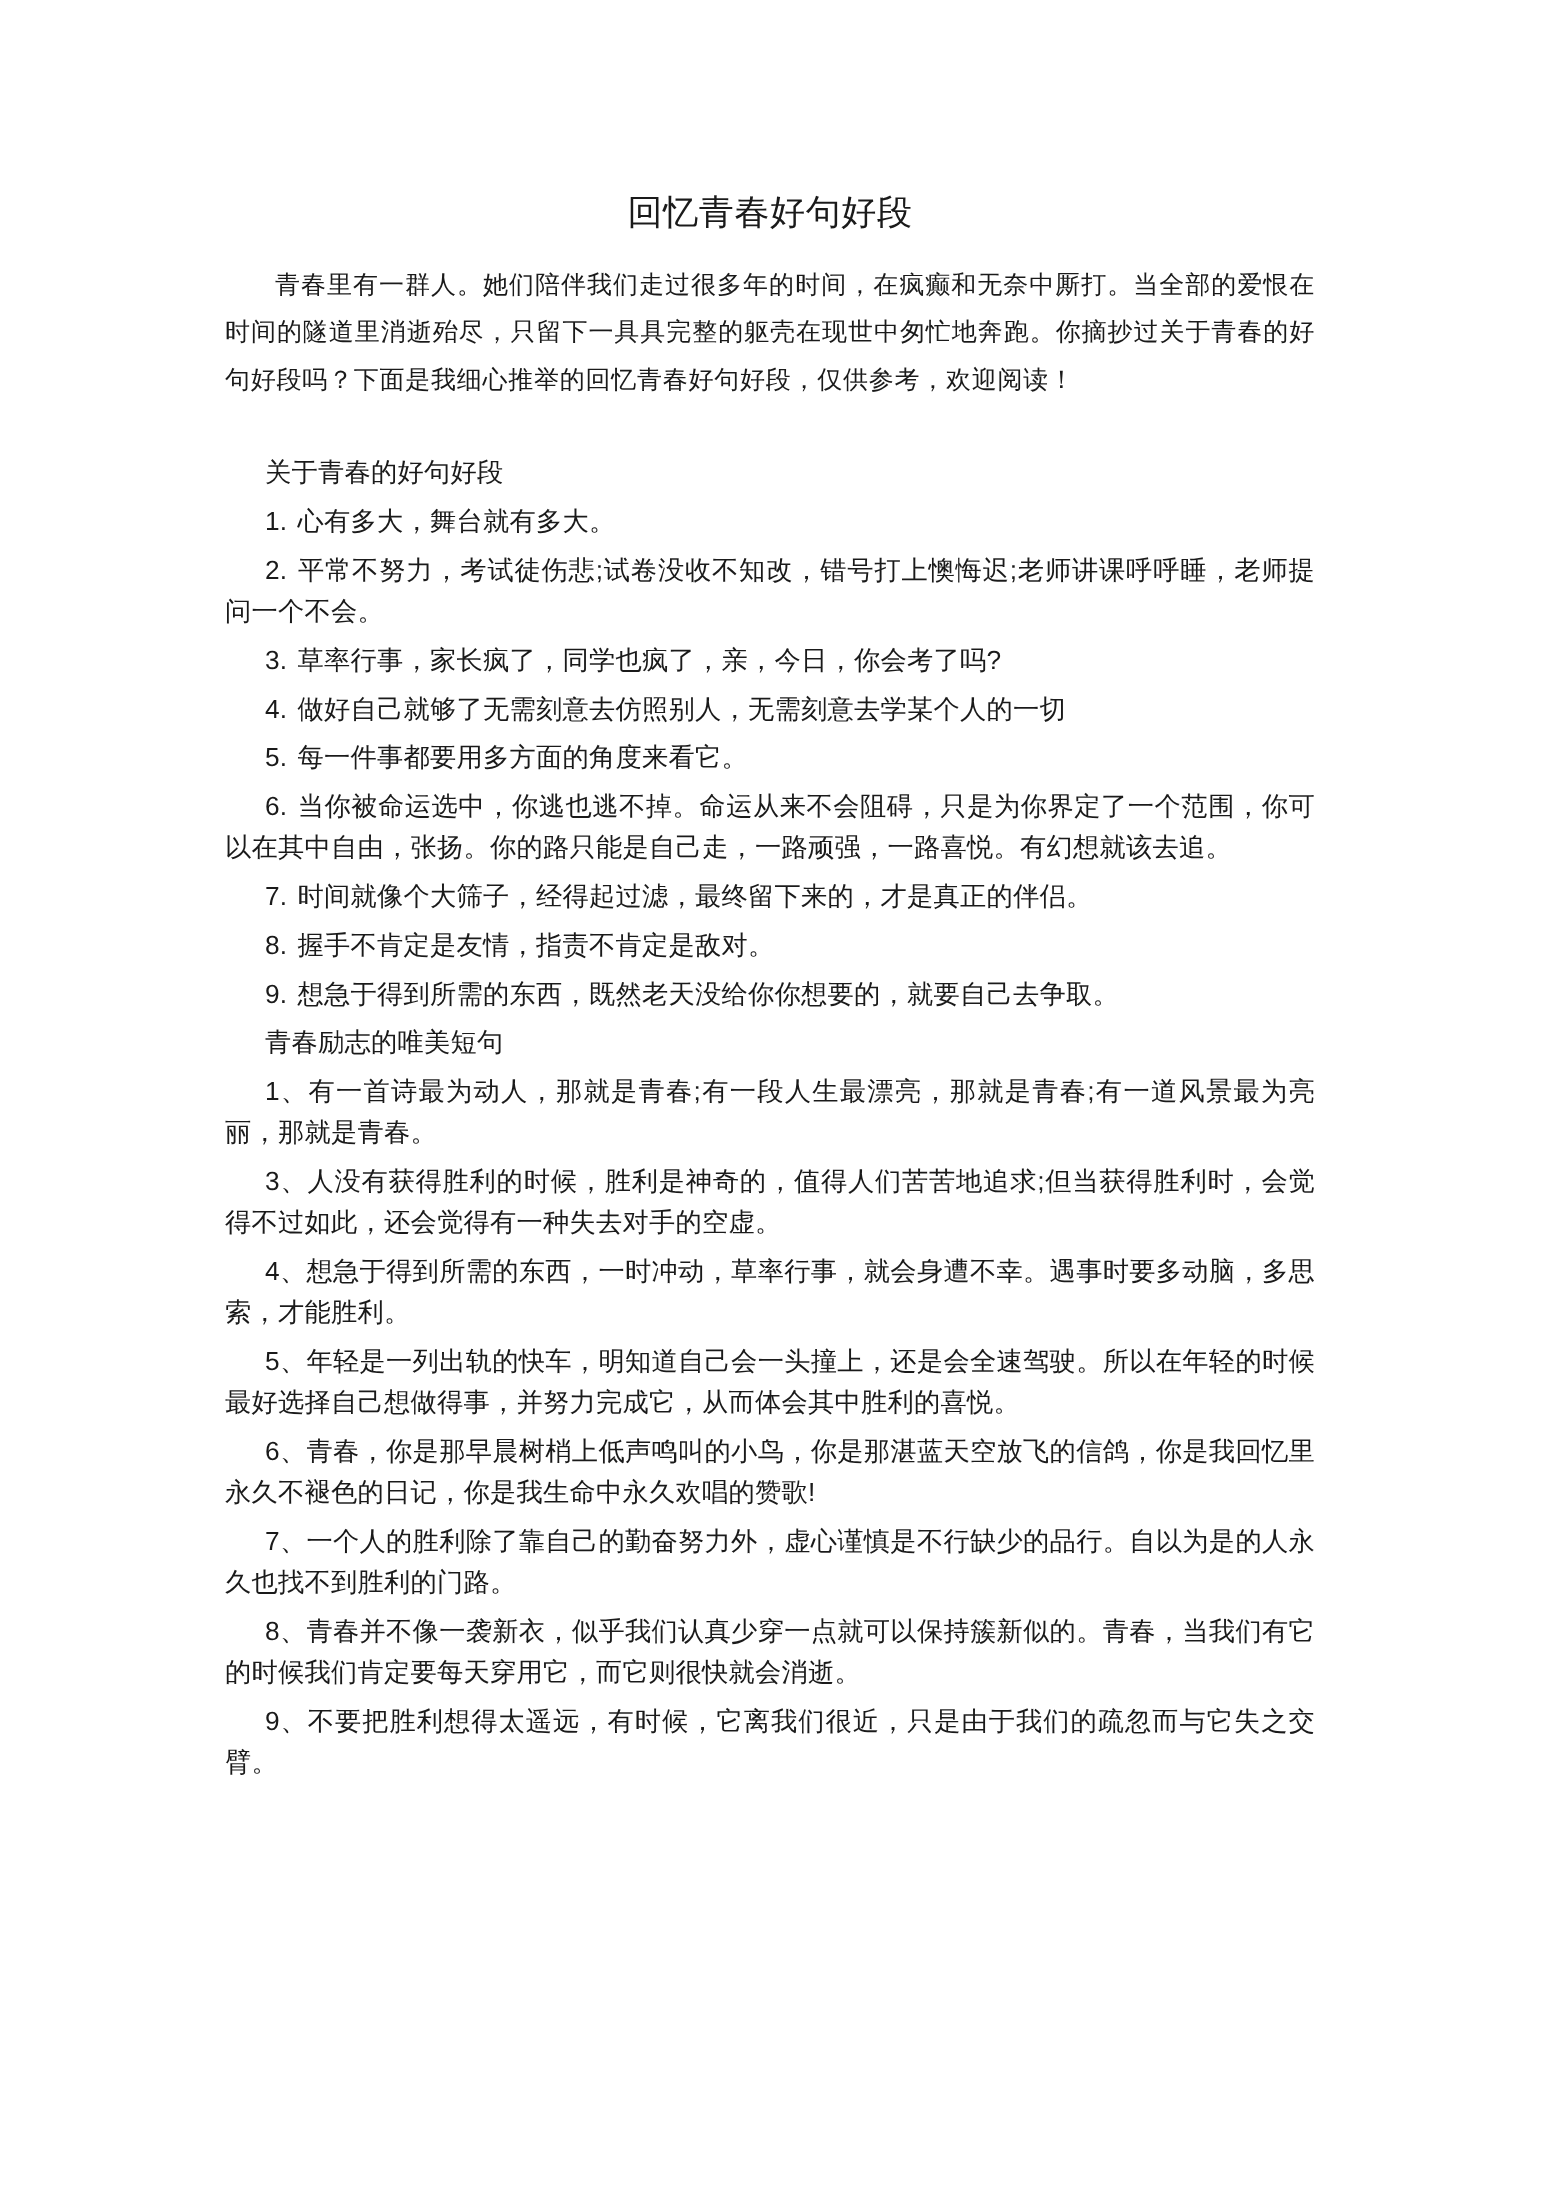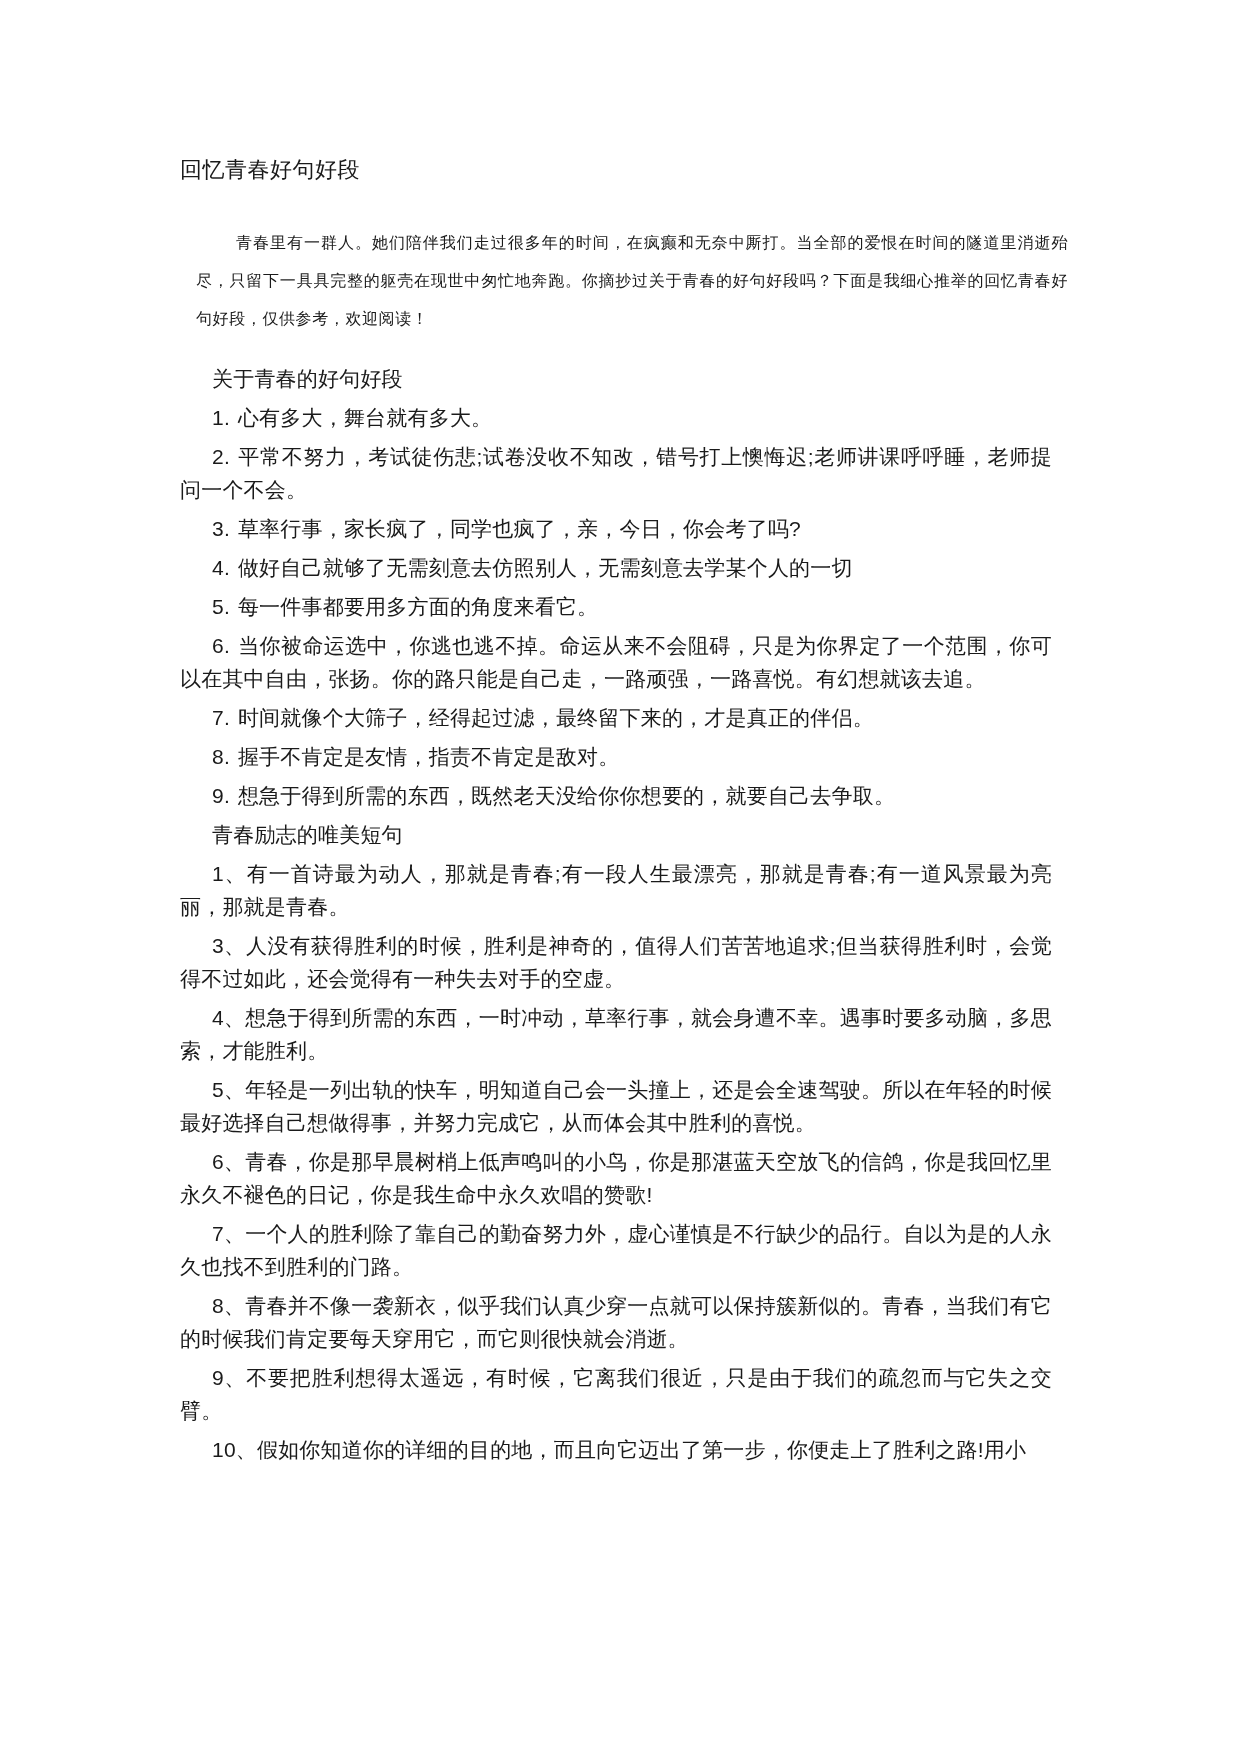--- a/index.html
+++ b/index.html
@@ -19,35 +19,35 @@
       position: absolute;
       left: 180px;
       top: 0;
       width: 872px;
     }
     .title {
       position: absolute;
       top: 152px;
       left: 0;
       width: 872px;
-      text-align: left;
-      font-size: 22px;
+      text-align: center;
+      font-size: 28px;
       line-height: 36px;
       letter-spacing: 0.5px;
     }
     .intro {
       position: absolute;
       top: 208px;
       left: 0;
       width: 872px;
-      font-size: 16px;
+      font-size: 20px;
       line-height: 38px;
       text-indent: 40px;
       text-align: justify;
-      margin: 16px;
+      margin: 0;
       letter-spacing: 0.6px;
     }
     .body-flow {
       position: absolute;
       top: 362px;
       left: 0;
       width: 872px;
       font-family: Liberation Sans, sans-serif;
       font-size: 21px;
       line-height: 33px;
@@ -92,16 +92,15 @@
     <div>
       <p class="heading">青春励志的唯美短句</p>
       <p class="para"><span>1、</span><span>有一首诗最为动人，那就是青春;有一段人生最漂亮，那就是青春;有一道风景最为亮丽，那就是青春。</span></p>
       <p class="para"><span>3、</span><span>人没有获得胜利的时候，胜利是神奇的，值得人们苦苦地追求;但当获得胜利时，会觉得不过如此，还会觉得有一种失去对手的空虚。</span></p>
       <p class="para"><span>4、</span><span>想急于得到所需的东西，一时冲动，草率行事，就会身遭不幸。遇事时要多动脑，多思索，才能胜利。</span></p>
       <p class="para"><span>5、</span><span>年轻是一列出轨的快车，明知道自己会一头撞上，还是会全速驾驶。所以在年轻的时候最好选择自己想做得事，并努力完成它，从而体会其中胜利的喜悦。</span></p>
       <p class="para"><span>6、</span><span>青春，你是那早晨树梢上低声鸣叫的小鸟，你是那湛蓝天空放飞的信鸽，你是我回忆里永久不褪色的日记，你是我生命中永久欢唱的赞歌!</span></p>
       <p class="para"><span>7、</span><span>一个人的胜利除了靠自己的勤奋努力外，虚心谨慎是不行缺少的品行。自以为是的人永久也找不到胜利的门路。</span></p>
       <p class="para"><span>8、</span><span>青春并不像一袭新衣，似乎我们认真少穿一点就可以保持簇新似的。青春，当我们有它的时候我们肯定要每天穿用它，而它则很快就会消逝。</span></p>
       <p class="para"><span>9、</span><span>不要把胜利想得太遥远，有时候，它离我们很近，只是由于我们的疏忽而与它失之交臂。</span></p>
-      <p class="para"><span>10、</span><span>假如你知道你的详细的目的地，而且向它迈出了第一步，你便走上了胜利之路!用小</span></p>
     </div>
   </div>
 </div>
 
 </body></html>

